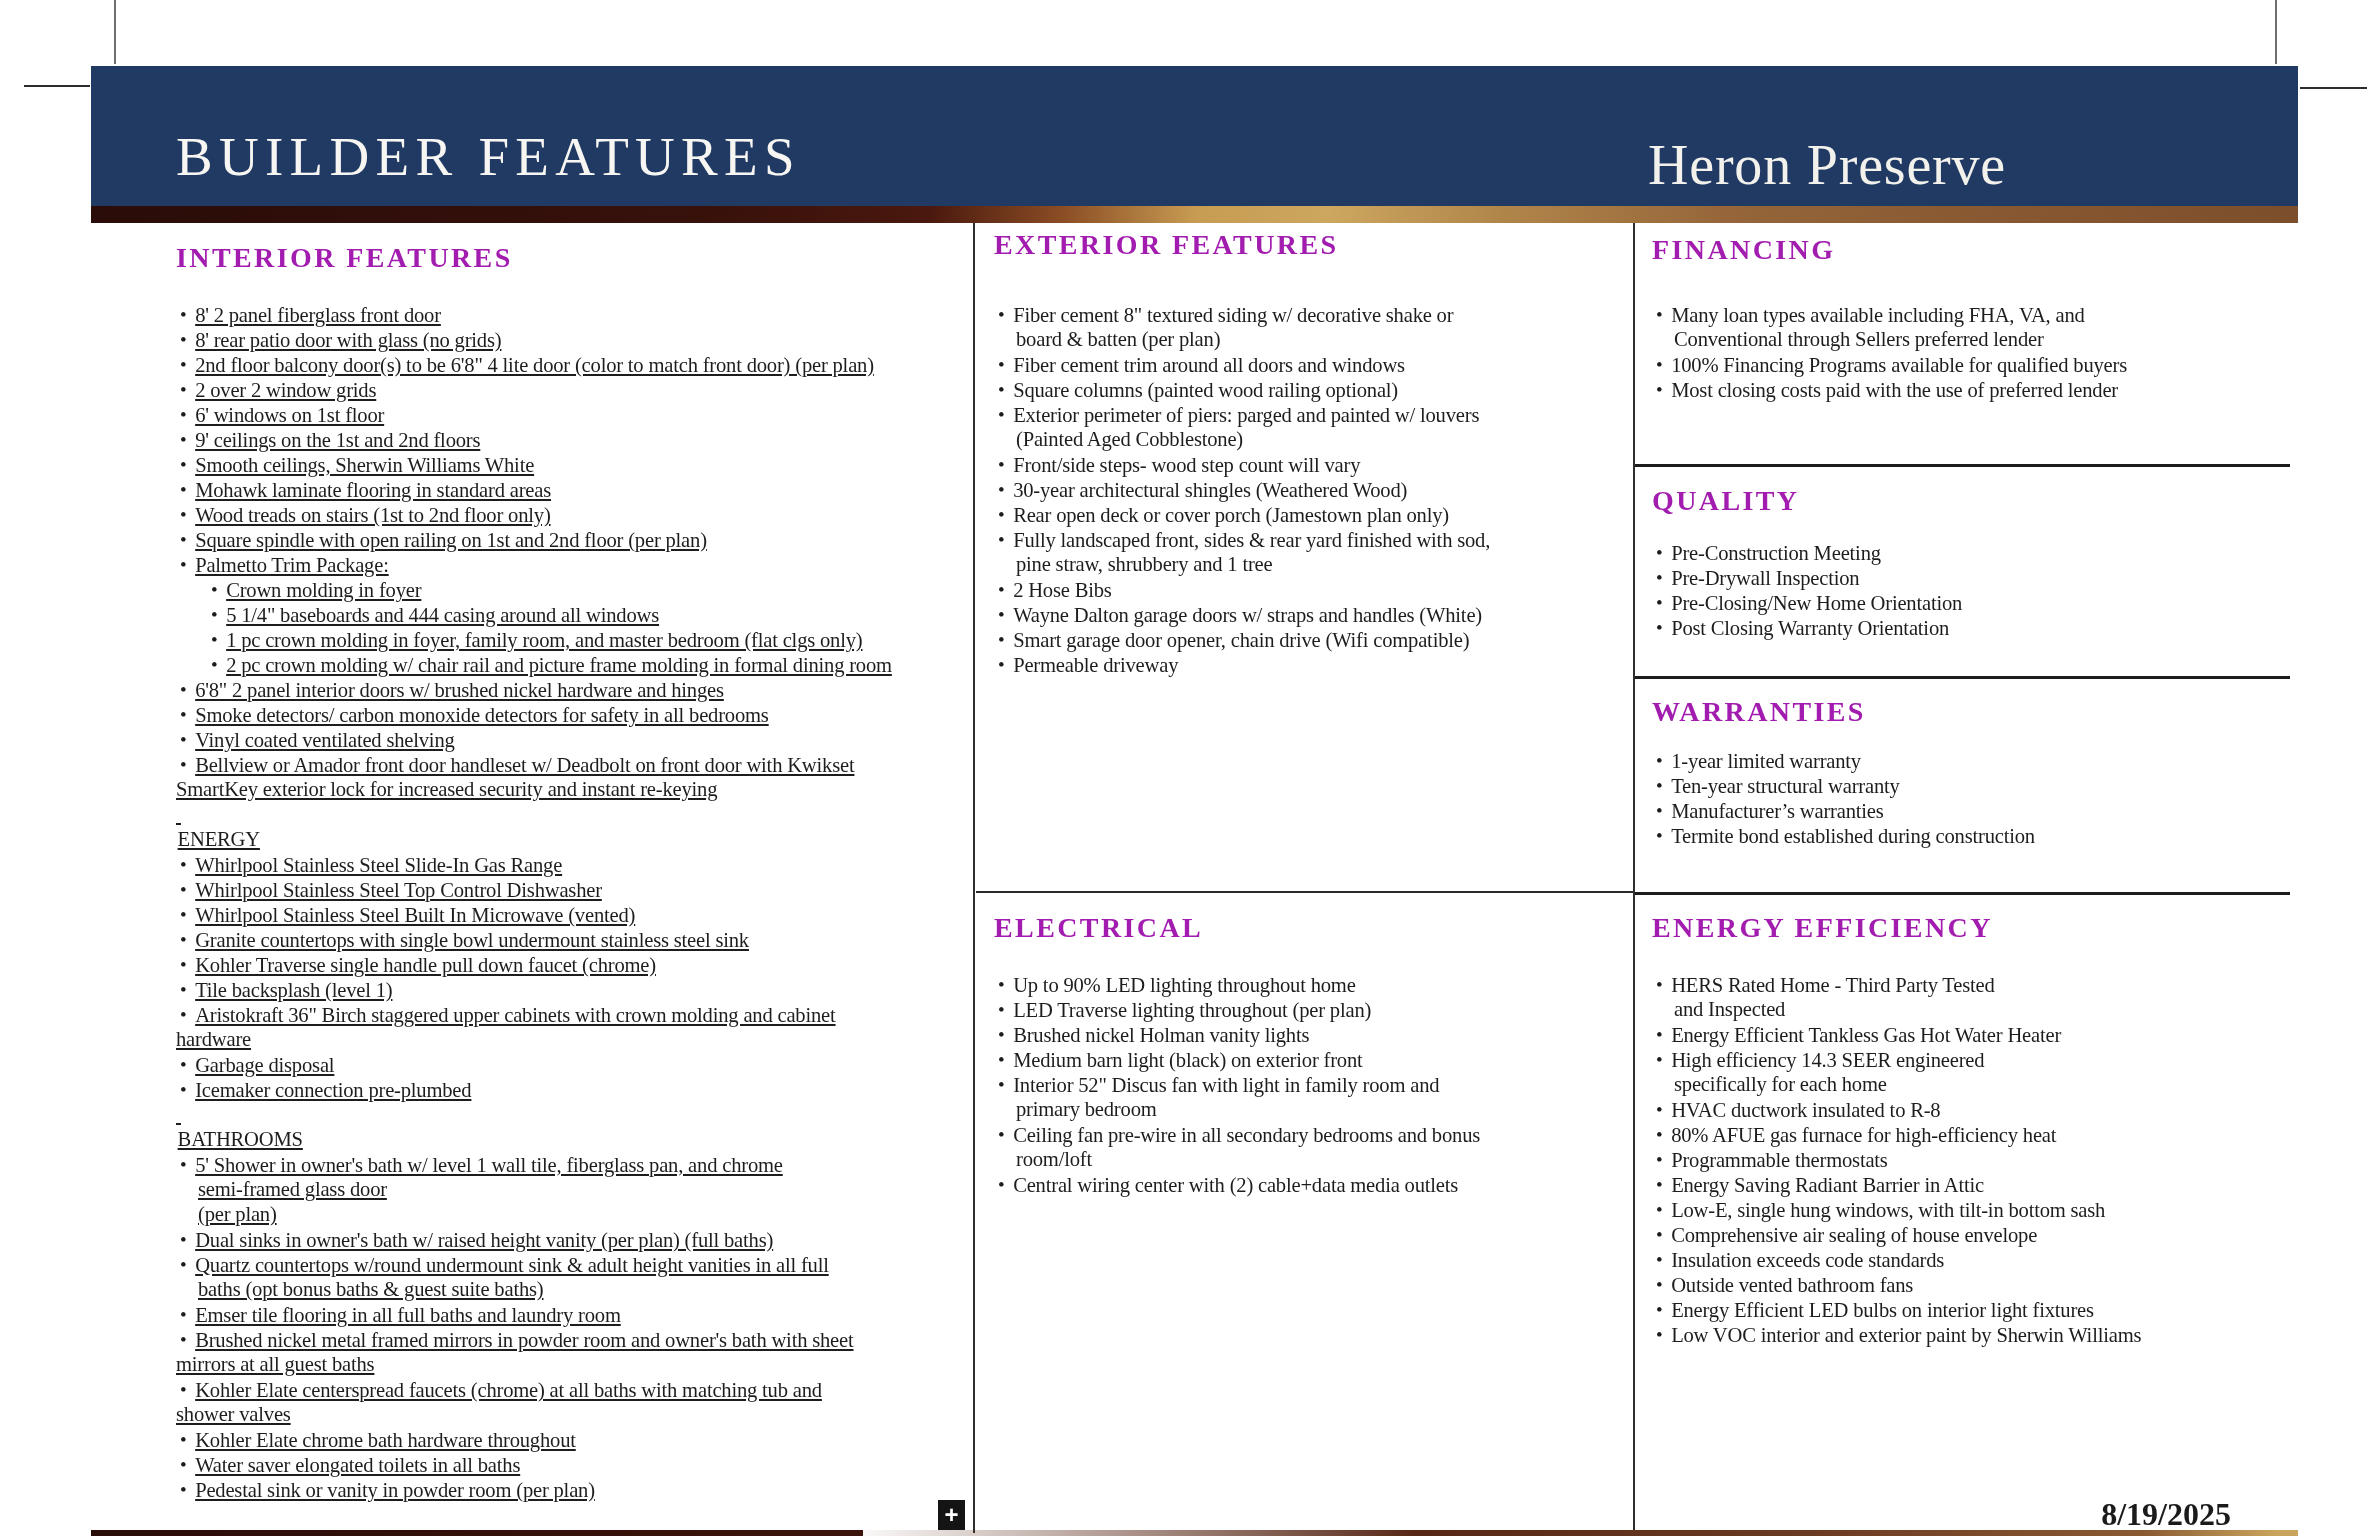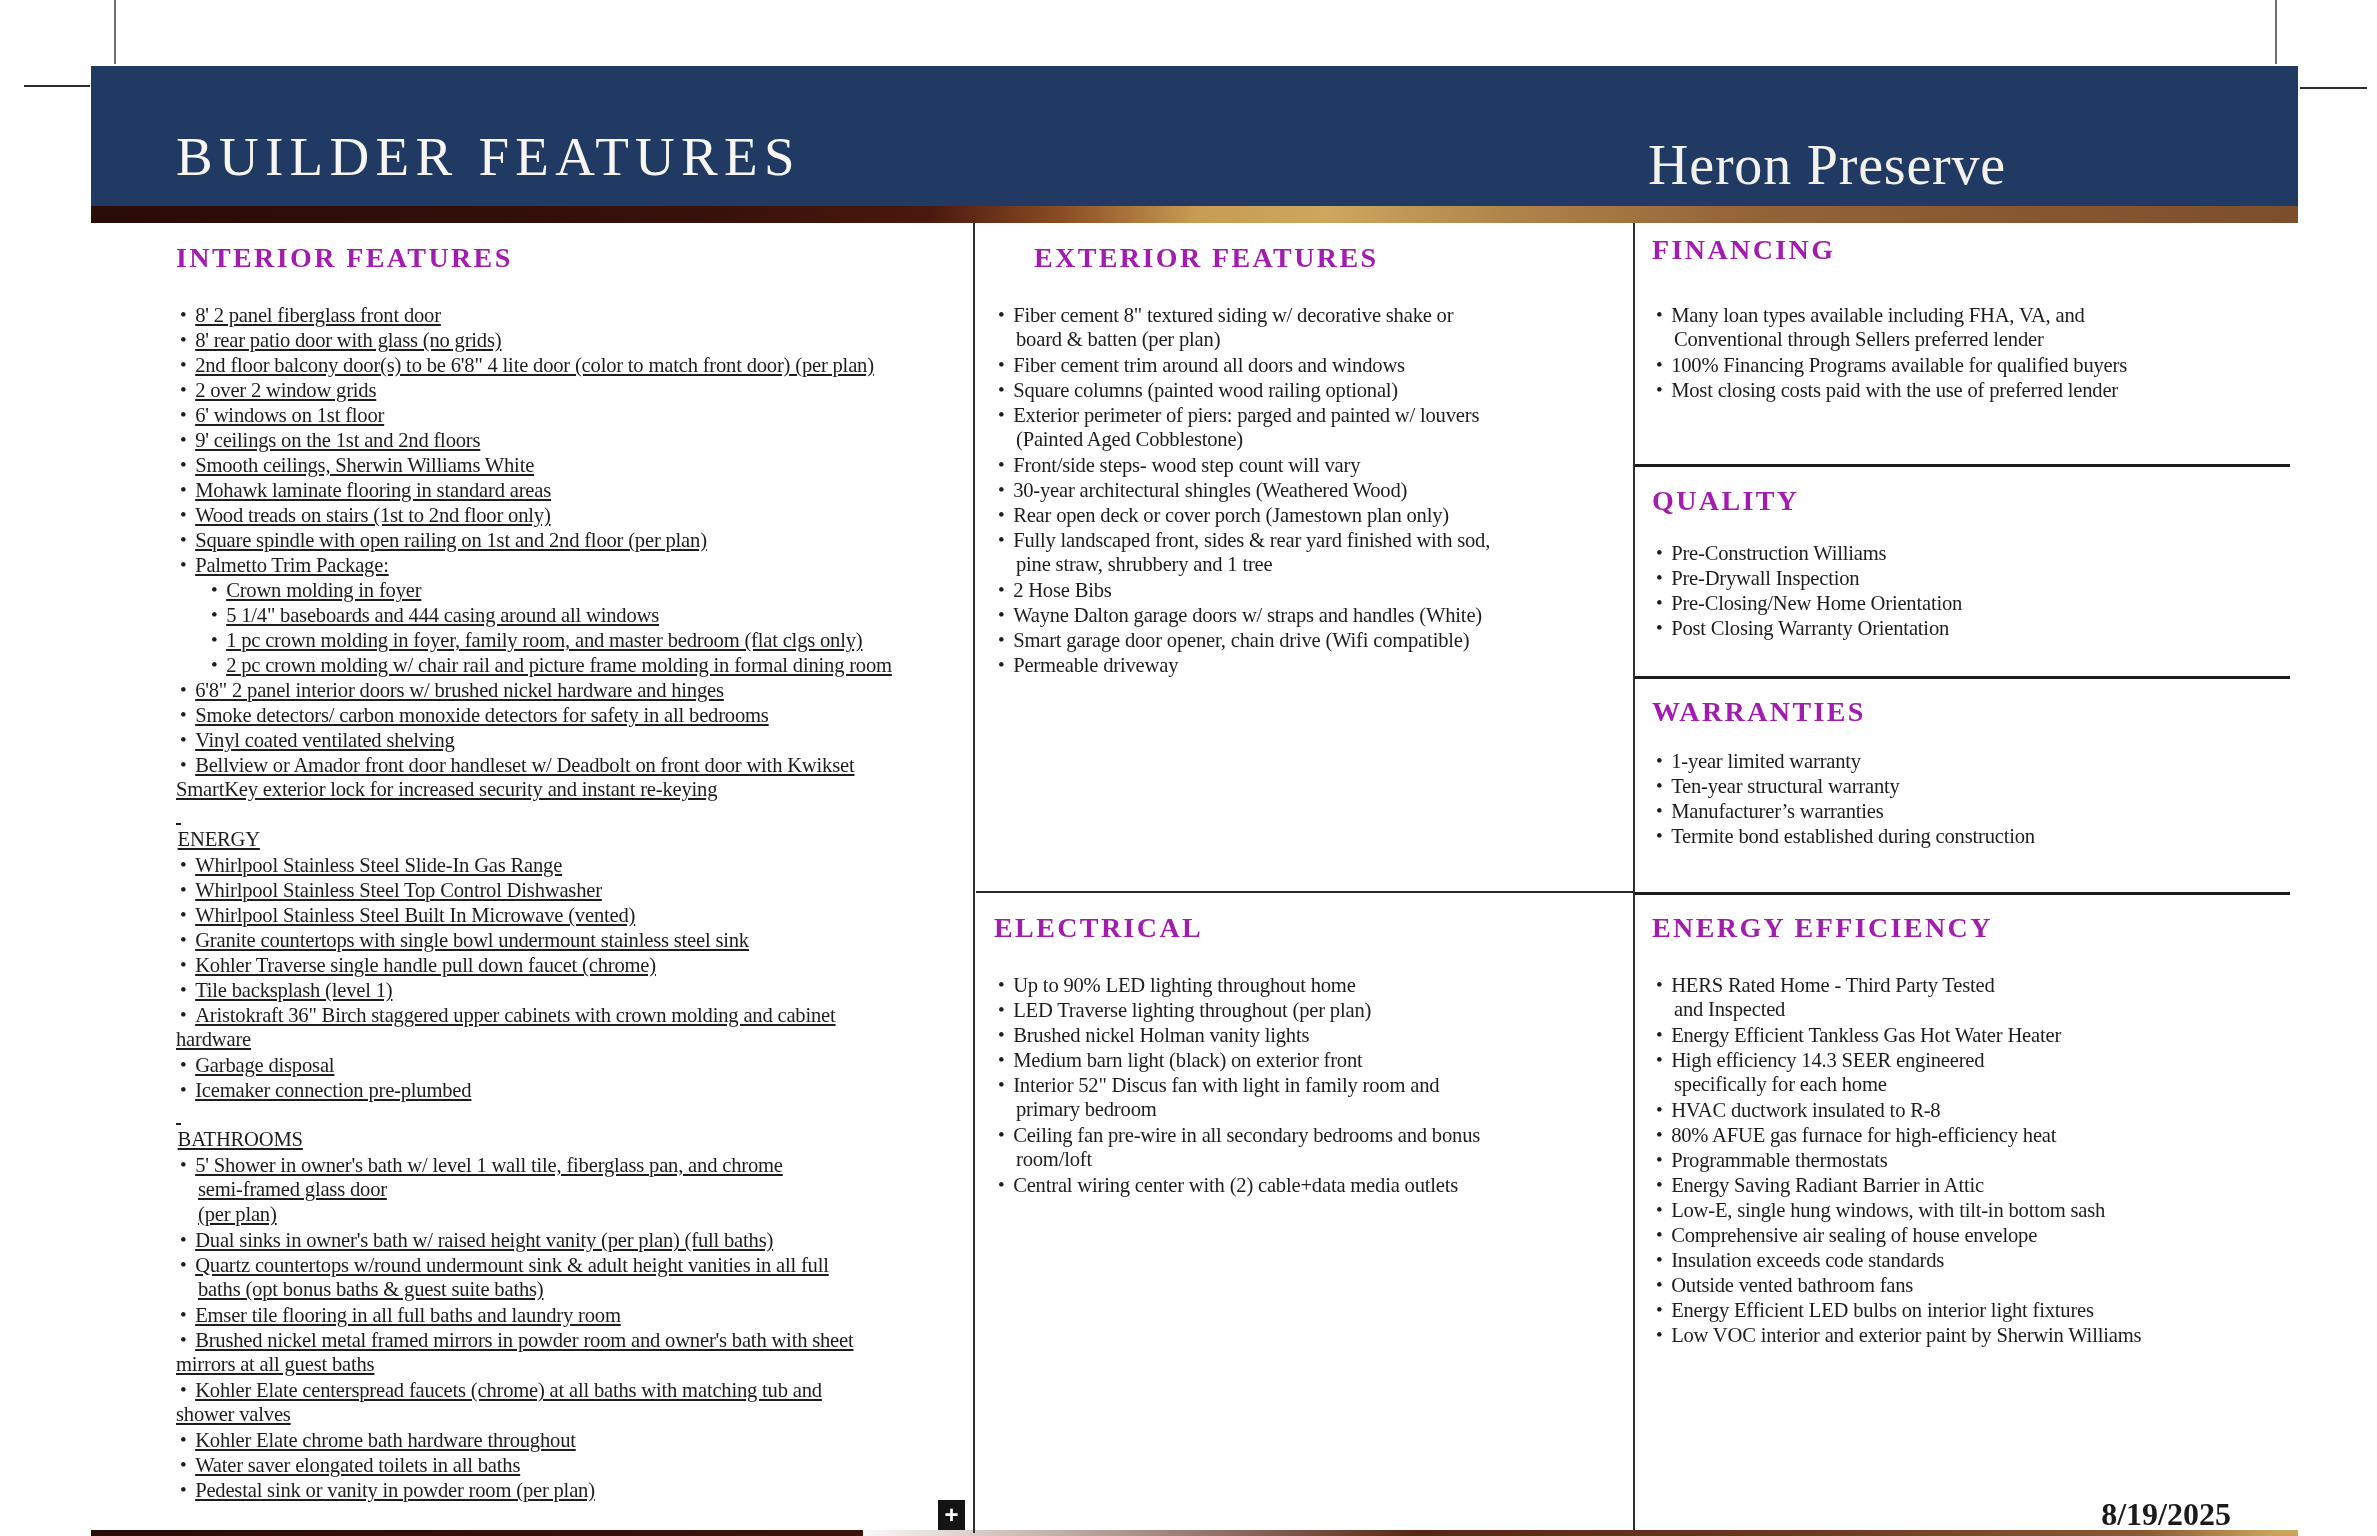--- a/index.html
+++ b/index.html
@@ -112,21 +112,21 @@
     <div class="line b"><span class="dot">•</span><span>Emser tile flooring in all full baths and laundry room</span></div>
     <div class="line b"><span class="dot">•</span><span>Brushed nickel metal framed mirrors in powder room and owner's bath with sheet</span></div>
     <div class="line c"><span>mirrors at all guest baths</span></div>
     <div class="line b"><span class="dot">•</span><span>Kohler Elate centerspread faucets (chrome) at all baths with matching tub and</span></div>
     <div class="line c"><span>shower valves</span></div>
     <div class="line b"><span class="dot">•</span><span>Kohler Elate chrome bath hardware throughout</span></div>
     <div class="line b"><span class="dot">•</span><span>Water saver elongated toilets in all baths</span></div>
     <div class="line b"><span class="dot">•</span><span>Pedestal sink or vanity in powder room (per plan)</span></div>
   </div>
 
-<div class="abs sec-h" style="left:994px;top:243px;margin-left:40px;">EXTERIOR FEATURES</div>
+<div class="abs sec-h" style="left:994px;top:230px;">EXTERIOR FEATURES</div>
 <div class="abs list" style="left:994px;top:302px;width:630px;">
     <div class="line b"><span class="dot">•</span><span>Fiber cement 8" textured siding w/ decorative shake or</span></div>
     <div class="line i"><span>board &amp; batten (per plan)</span></div>
     <div class="line b"><span class="dot">•</span><span>Fiber cement trim around all doors and windows</span></div>
     <div class="line b"><span class="dot">•</span><span>Square columns (painted wood railing optional)</span></div>
     <div class="line b"><span class="dot">•</span><span>Exterior perimeter of piers: parged and painted w/ louvers</span></div>
     <div class="line i"><span>(Painted Aged Cobblestone)</span></div>
     <div class="line b"><span class="dot">•</span><span>Front/side steps- wood step count will vary</span></div>
     <div class="line b"><span class="dot">•</span><span>30-year architectural shingles (Weathered Wood)</span></div>
     <div class="line b"><span class="dot">•</span><span>Rear open deck or cover porch (Jamestown plan only)</span></div>
@@ -154,21 +154,21 @@
 <div class="abs sec-h" style="left:1652px;top:235px;">FINANCING</div>
 <div class="abs list" style="left:1652px;top:302px;width:634px;">
     <div class="line b"><span class="dot">•</span><span>Many loan types available including FHA, VA, and</span></div>
     <div class="line i"><span>Conventional through Sellers preferred lender</span></div>
     <div class="line b"><span class="dot">•</span><span>100% Financing Programs available for qualified buyers</span></div>
     <div class="line b"><span class="dot">•</span><span>Most closing costs paid with the use of preferred lender</span></div>
   </div>
 
 <div class="abs sec-h" style="left:1652px;top:486px;">QUALITY</div>
 <div class="abs list" style="left:1652px;top:540px;width:634px;">
-    <div class="line b"><span class="dot">•</span><span>Pre-Construction Williams</span></div>
+    <div class="line b"><span class="dot">•</span><span>Pre-Construction Meeting</span></div>
     <div class="line b"><span class="dot">•</span><span>Pre-Drywall Inspection</span></div>
     <div class="line b"><span class="dot">•</span><span>Pre-Closing/New Home Orientation</span></div>
     <div class="line b"><span class="dot">•</span><span>Post Closing Warranty Orientation</span></div>
   </div>
 
 <div class="abs sec-h" style="left:1652px;top:697px;">WARRANTIES</div>
 <div class="abs list" style="left:1652px;top:748px;width:634px;">
     <div class="line b"><span class="dot">•</span><span>1-year limited warranty</span></div>
     <div class="line b"><span class="dot">•</span><span>Ten-year structural warranty</span></div>
     <div class="line b"><span class="dot">•</span><span>Manufacturer’s warranties</span></div>

